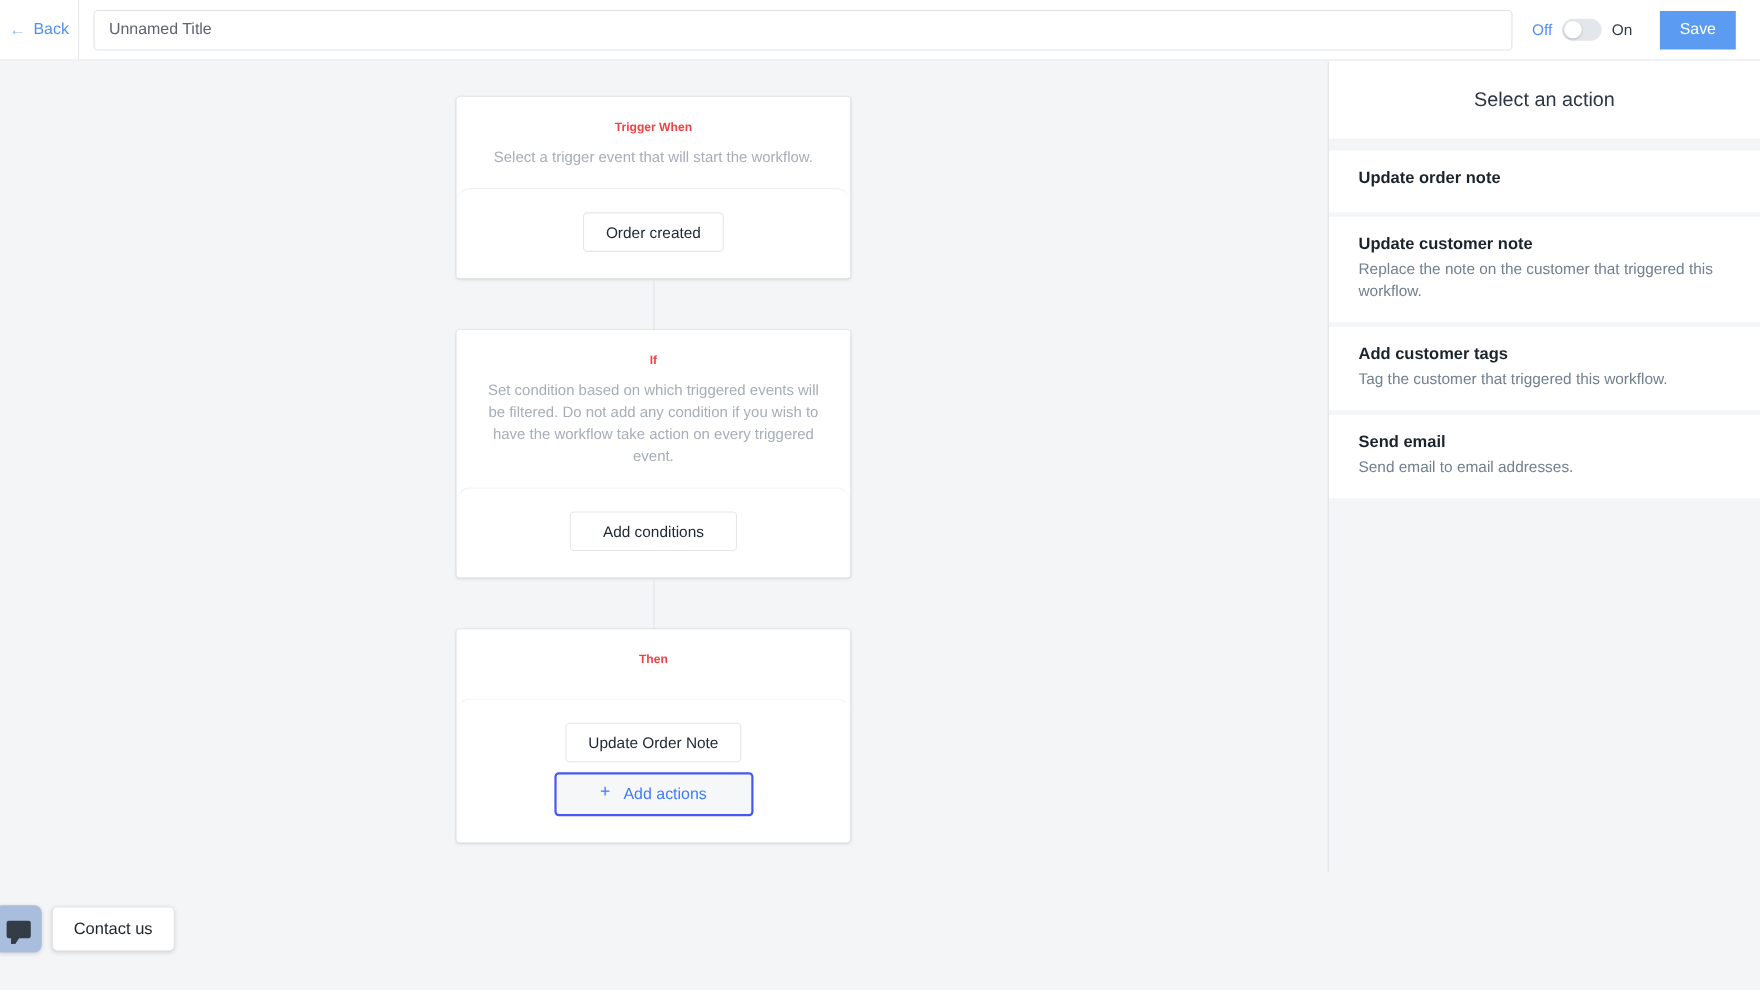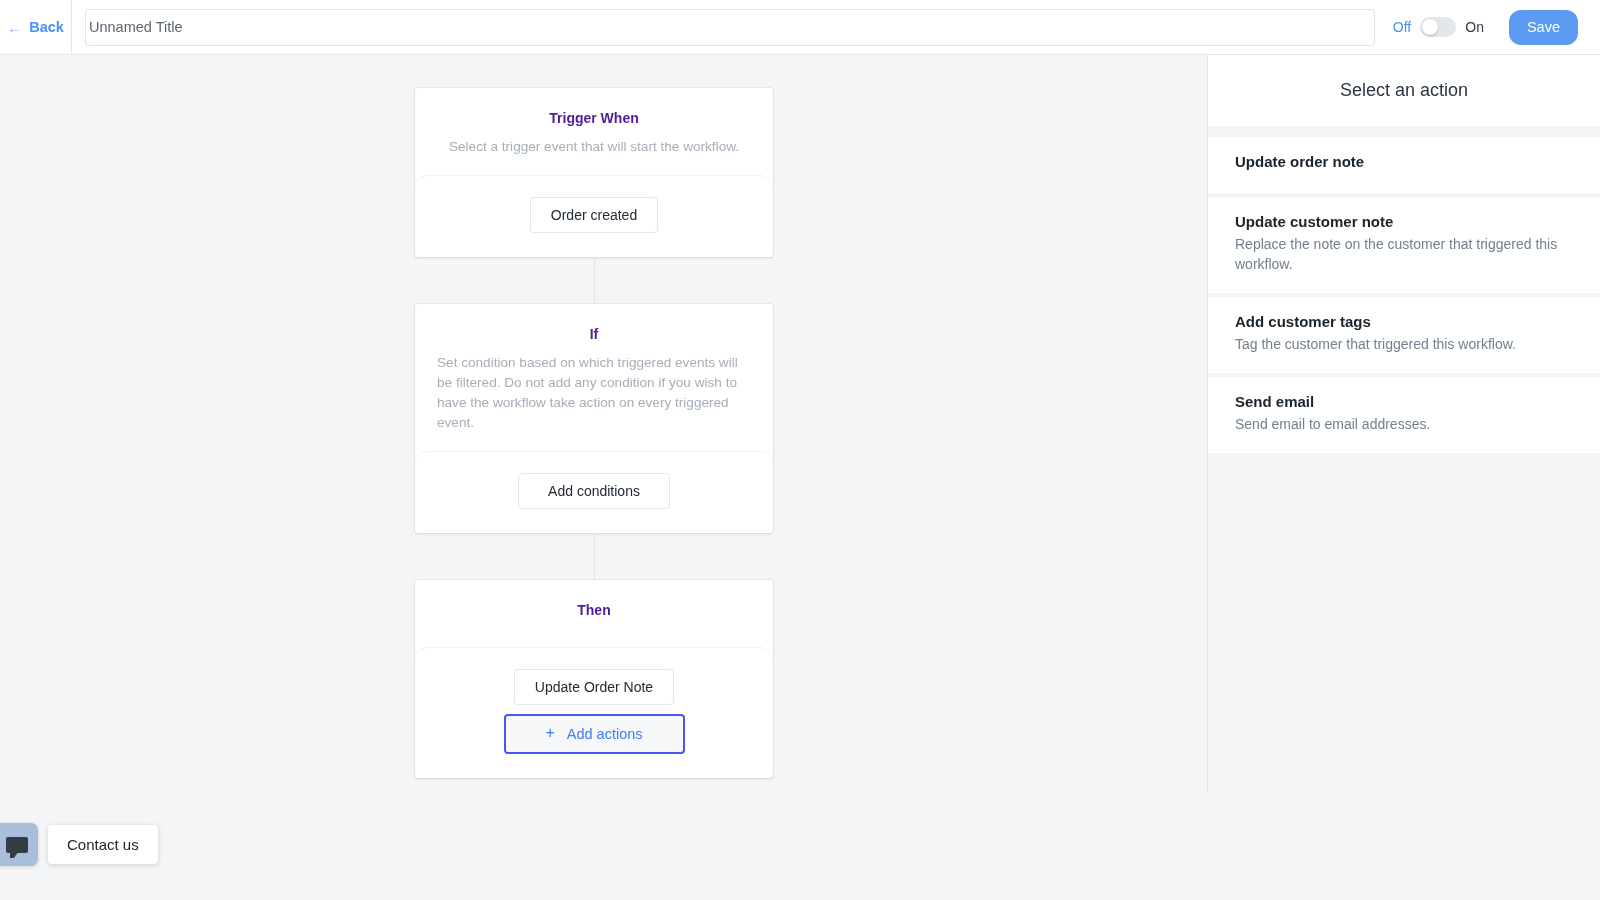--- a/index.html
+++ b/index.html
@@ -43,36 +43,36 @@
     border-right: 1px solid #e6e8eb;
     flex: 0 0 auto;
   }
   .back-arrow {
     color: #8ab6fb;
     font-size: 15px;
     line-height: 1;
     display: inline-block;
     transform: translateY(-0.5px);
   }
-  .back-label { font-weight: 700; }
+  .back-label { font-weight: 400; }
 
   .title-wrap {
     flex: 1 1 auto;
     padding: 0 18px 0 13px;
     display: flex;
     align-items: center;
   }
 
   .title-input {
     width: 100%;
     height: 37px;
     border: 1px solid #dfe3e8;
     border-radius: 4px;
     background: #fff;
-    padding: 0 3px;
+    padding: 0 13px;
     font-family: "Liberation Sans", sans-serif;
     font-size: 14.5px;
     color: #5c6570;
     outline: none;
   }
   .title-input::placeholder { color: #919eab; }
 
   .toggle-group {
     display: flex;
     align-items: center;
@@ -108,21 +108,21 @@
 
   .save-button {
     flex: 0 0 auto;
     margin-right: 22px;
     height: 35px;
     min-width: 68px;
     padding: 0 18px;
     background: #5b9bf2;
     color: #ffffff;
     border: none;
-    border-radius: 12px;
+    border-radius: 0;
     font-family: "Liberation Sans", sans-serif;
     font-size: 14.5px;
     cursor: pointer;
   }
 
   
   .canvas {
     position: absolute;
     top: 55px; left: 0;
     width: 1208px;
@@ -143,32 +143,32 @@
     border-radius: 3px;
     box-shadow: 0 1px 3px rgba(63,63,68,.13), 0 0 0 1px rgba(63,63,68,.05);
     overflow: hidden;
   }
 
   .card-head {
     padding: 22px 22px 18px 22px;
   }
   .card-title {
     text-align: center;
-    font-size: 14px;
+    font-size: 11px;
     font-weight: 700;
-    color: #4c1d95;
+    color: #ef4444;
     margin-bottom: 11px;
   }
   .card-desc {
     font-size: 13.6px;
     line-height: 1.47;
     color: #a6aeb8;
     text-align: center;
   }
-  .card-desc.left { text-align: left; }
+  .card-desc.left { text-align: center; }
 
   .card-body {
     border-top: 1px solid #f0f1f3;
     padding: 21px 22px 24px 22px;
     display: flex;
     flex-direction: column;
     align-items: center;
     gap: 9px;
     border-radius: 13px;
   }

